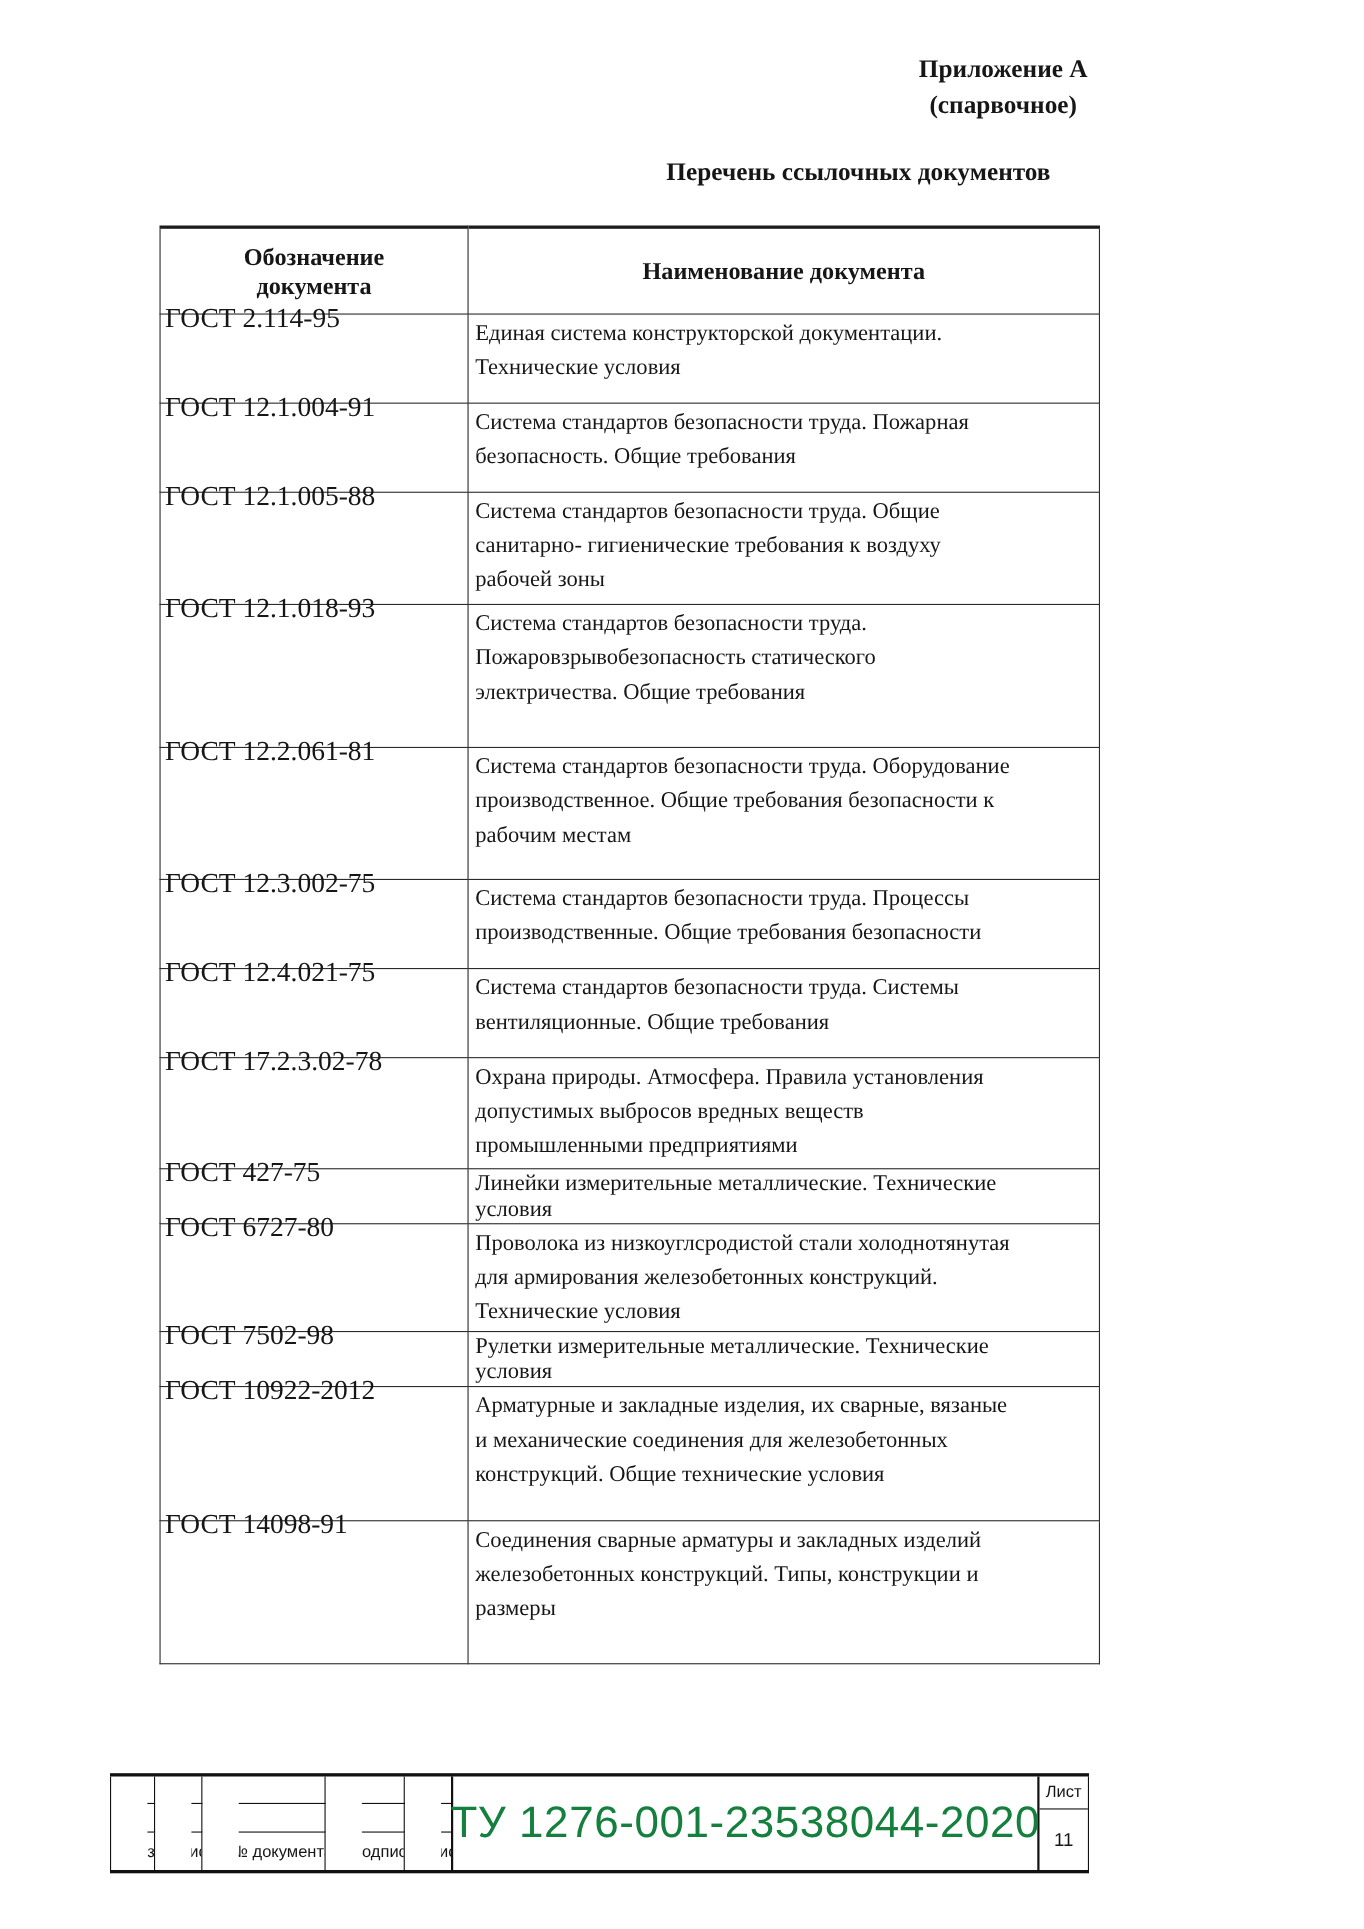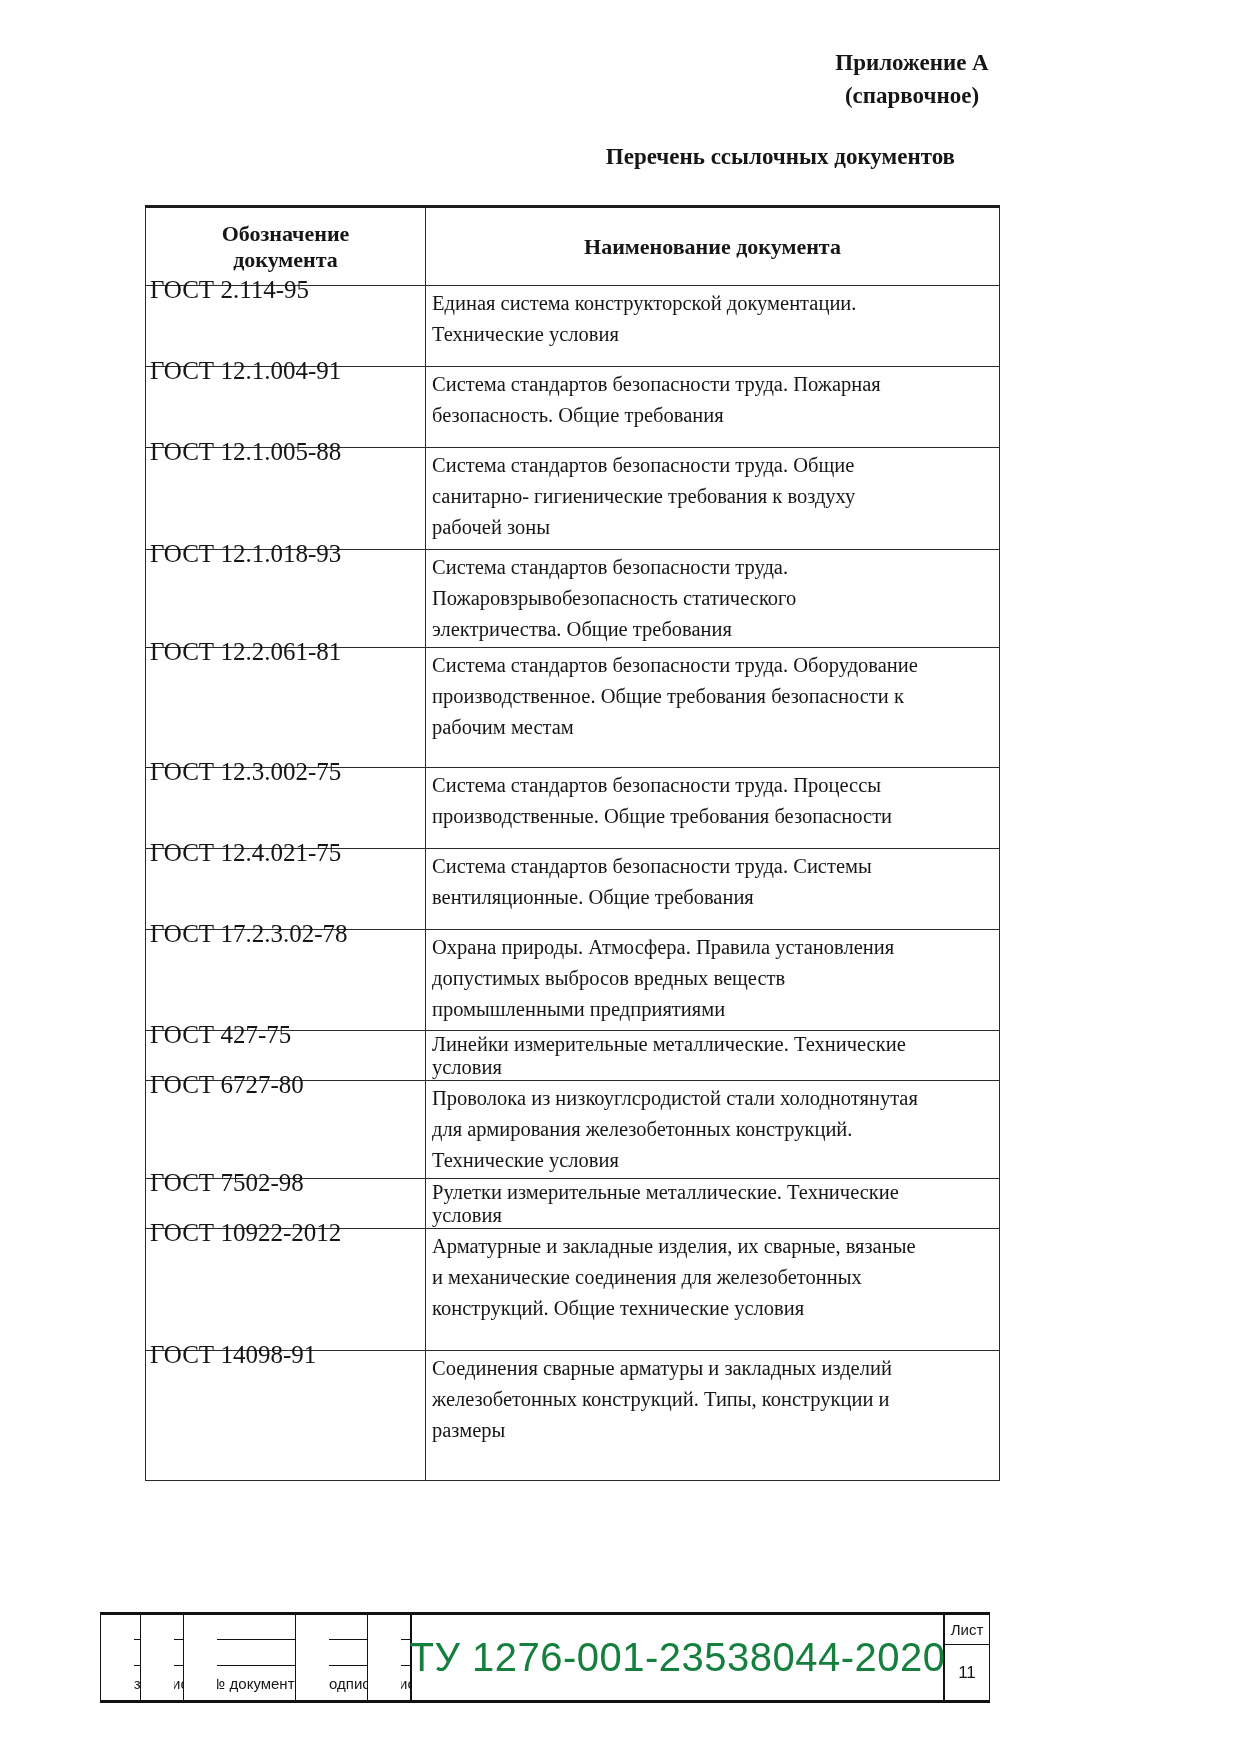--- a/index.html
+++ b/index.html
@@ -45,21 +45,21 @@
   .cell-designation span {
     display: inline-block; position: relative; top: -11px; line-height: 1.2;
     background: transparent; white-space: nowrap;
   }
   .cell-name {
     vertical-align: top; padding: 2px 2px 16px 6px;
     font-size: 20.5px; line-height: 31px; white-space: pre-line; margin-left: 31px;
   }
   
   .doc-table tbody tr:nth-child(3)  .cell-name { padding-bottom: 6px; }
-  .doc-table tbody tr:nth-child(4)  .cell-name { padding-bottom: 2px; }
+  .doc-table tbody tr:nth-child(4)  .cell-name { padding-bottom: 34px; }
   .doc-table tbody tr:nth-child(5)  .cell-name { padding-bottom: 24px; }
   .doc-table tbody tr:nth-child(8)  .cell-name { padding-bottom: 5px; }
   .doc-table tbody tr:nth-child(9)  .cell-name,
   .doc-table tbody tr:nth-child(11) .cell-name { padding-bottom: 1px; line-height: 23px; }
   .doc-table tbody tr:nth-child(10) .cell-name { padding-bottom: 2px; }
   .doc-table tbody tr:nth-child(12) .cell-name { padding-bottom: 26px; }
   .doc-table tbody tr:nth-child(13) .cell-name { padding-bottom: 34px; }
 
   
   .titleblock {

